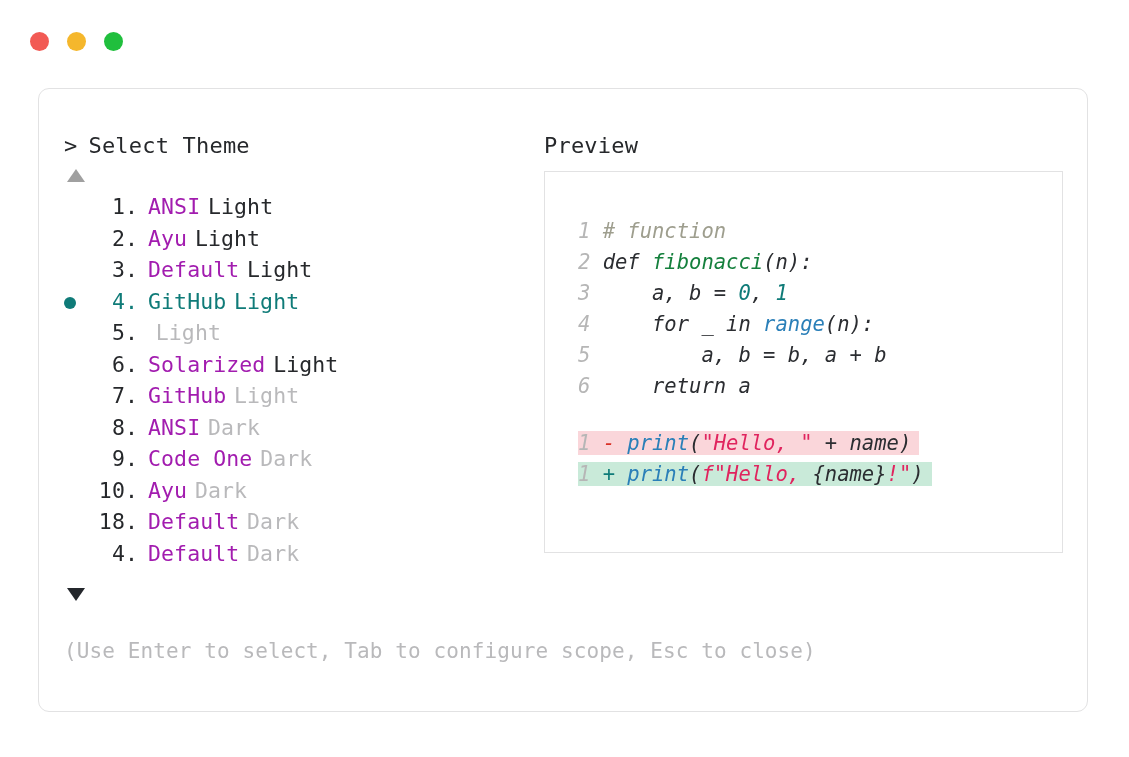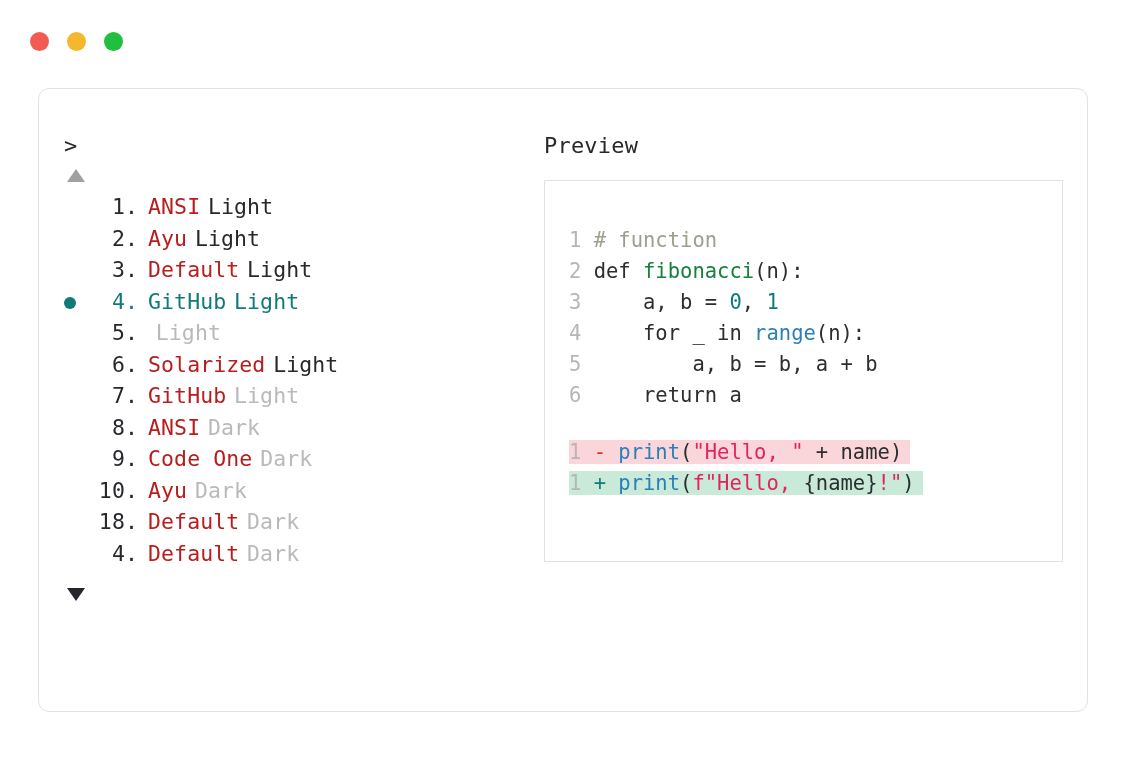--- a/index.html
+++ b/index.html
@@ -117,47 +117,48 @@
     display: none;
   }
   .theme-item.selected .bullet { display: block; }
   .item-index {
     width: 46px;
     flex: 0 0 46px;
     text-align: right;
     padding-right: 10px;
     color: #26282b;
   }
-  .item-name { color: #b91c1c; }
+  .item-name { color: #a21caf; }
   .item-variant { color: #26282b; margin-left: 0.6ch; text-align: center; }
   .item-variant.muted { color: #b9b9bb; }
   .theme-item.selected .item-index,
   .theme-item.selected .item-name,
   .theme-item.selected .item-variant { color: #0f7b78; }
 
   
   .right-col {
     position: absolute;
     left: 505px;
     top: 44px;
     width: 520px;
   }
   .preview-label {
     font-size: 22px;
     color: #26282b;
     letter-spacing: 0.2px;
-    margin-bottom: 22px;
+    margin-bottom: 13px;
   }
   .preview-box {
     box-sizing: border-box;
     width: 519px;
     height: 382px;
     border: 1.5px solid #e2e2e3;
     background: #ffffff;
-    padding: 44px 0 0 8px;
+    padding: 44px 0 0 17px;
+    font-style: italic;
   }
   .code {
     font-size: 20.5px;
     line-height: 31px;
     white-space: pre;
     color: #2b2d31;
   }
   .code-line { display: block; padding-left: 16px; }
   .ln {
     display: inline-block;
@@ -202,20 +203,21 @@
   <span class="dot dot-amber"></span>
   <span class="dot dot-green"></span>
 </div>
 
 <div class="card">
   <div class="columns">
 
     <div class="left-col">
       <div class="prompt-row">
         <span class="prompt-caret">&gt;</span>
+        <span class="prompt-title">Select Theme</span>
       </div>
 
       <div class="arrow-up"></div>
 
       <ul class="theme-list" id="theme-list">
           <li class="theme-item">
             <span class="bullet-slot"></span>
             <span class="item-index">1.</span>
             <span class="item-name">ANSI</span>
             <span class="item-variant">Light</span>
@@ -295,13 +297,14 @@
     <div class="right-col">
       <div class="preview-label">Preview</div>
       <div class="preview-box">
         <div class="code" id="code-block"><span class="code-line"><span class="ln">1</span><span class="tok-comment"># function</span></span><span class="code-line"><span class="ln">2</span><span class="tok-plain">def </span><span class="tok-fn">fibonacci</span><span class="tok-plain">(n):</span></span><span class="code-line"><span class="ln">3</span><span class="tok-plain">    a, b = </span><span class="tok-num">0</span><span class="tok-plain">, </span><span class="tok-num">1</span></span><span class="code-line"><span class="ln">4</span><span class="tok-plain">    for _ in </span><span class="tok-builtin">range</span><span class="tok-plain">(n):</span></span><span class="code-line"><span class="ln">5</span><span class="tok-plain">        a, b = b, a + b</span></span><span class="code-line"><span class="ln">6</span><span class="tok-plain">    return a</span></span></div>
         <div class="code diff-block" id="diff-block"><span class="diff-line"><span class="diff-del"><span class="ln">1</span><span class="diff-mark-del">- </span><span class="tok-builtin">print</span><span class="tok-plain">(</span><span class="tok-str">"Hello, "</span><span class="tok-plain"> + name)</span></span></span><span class="diff-line"><span class="diff-ins"><span class="ln">1</span><span class="diff-mark-ins">+ </span><span class="tok-builtin">print</span><span class="tok-plain">(</span><span class="tok-str">f"Hello, </span><span class="tok-plain">{name}</span><span class="tok-str">!"</span><span class="tok-plain">)</span></span></span></div>
       </div>
     </div>
 
   </div>
 
+  <div class="footer-hint">(Use Enter to select, Tab to configure scope, Esc to close)</div>
 </div>
 
 </body></html>

